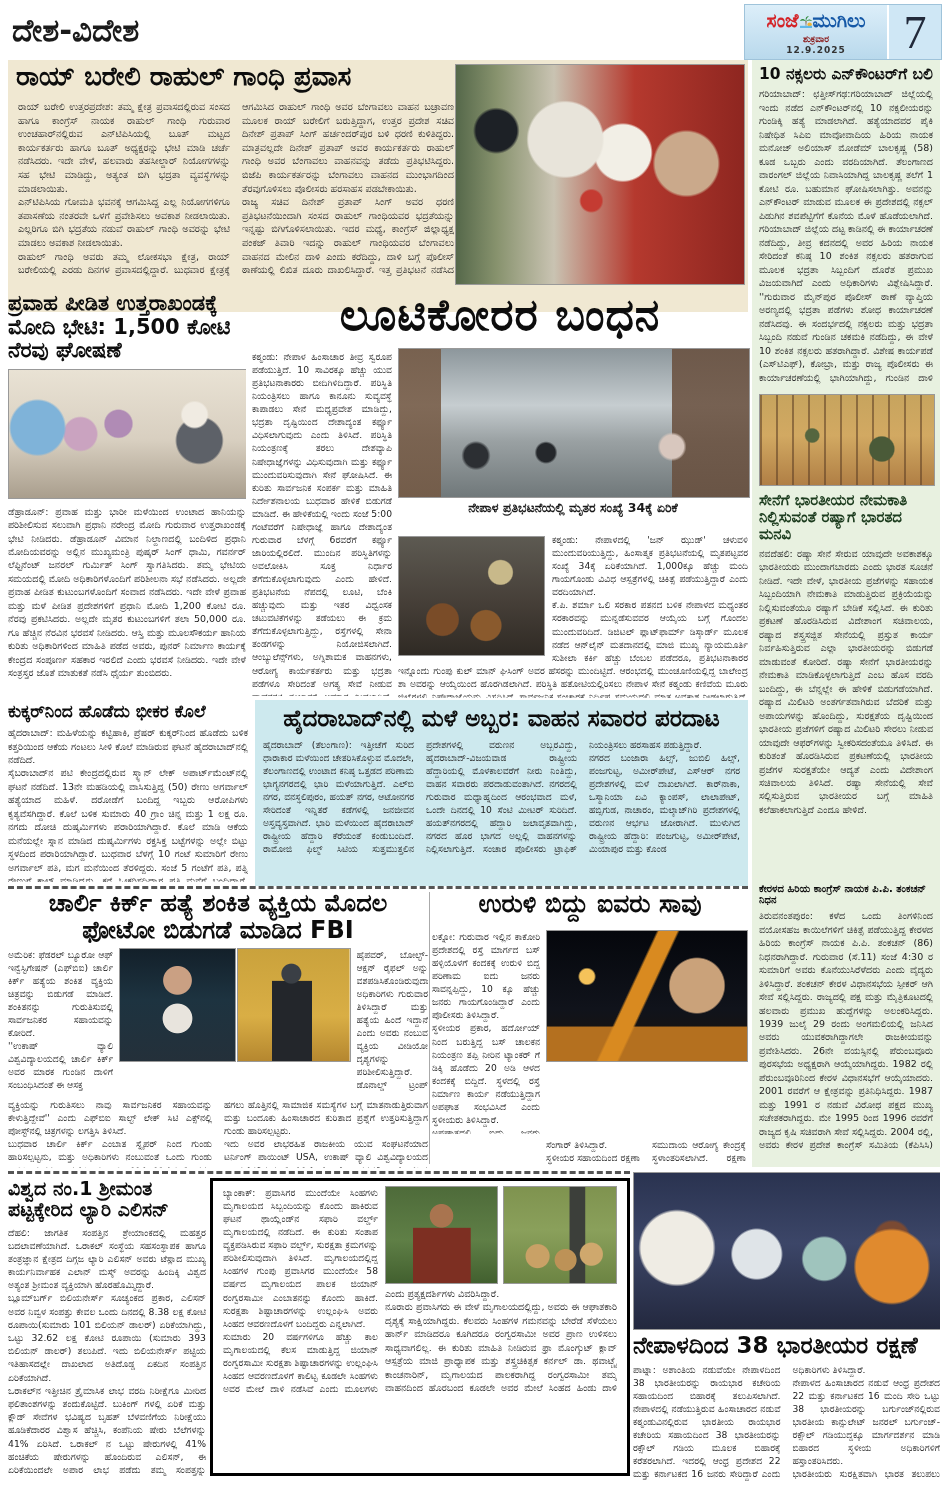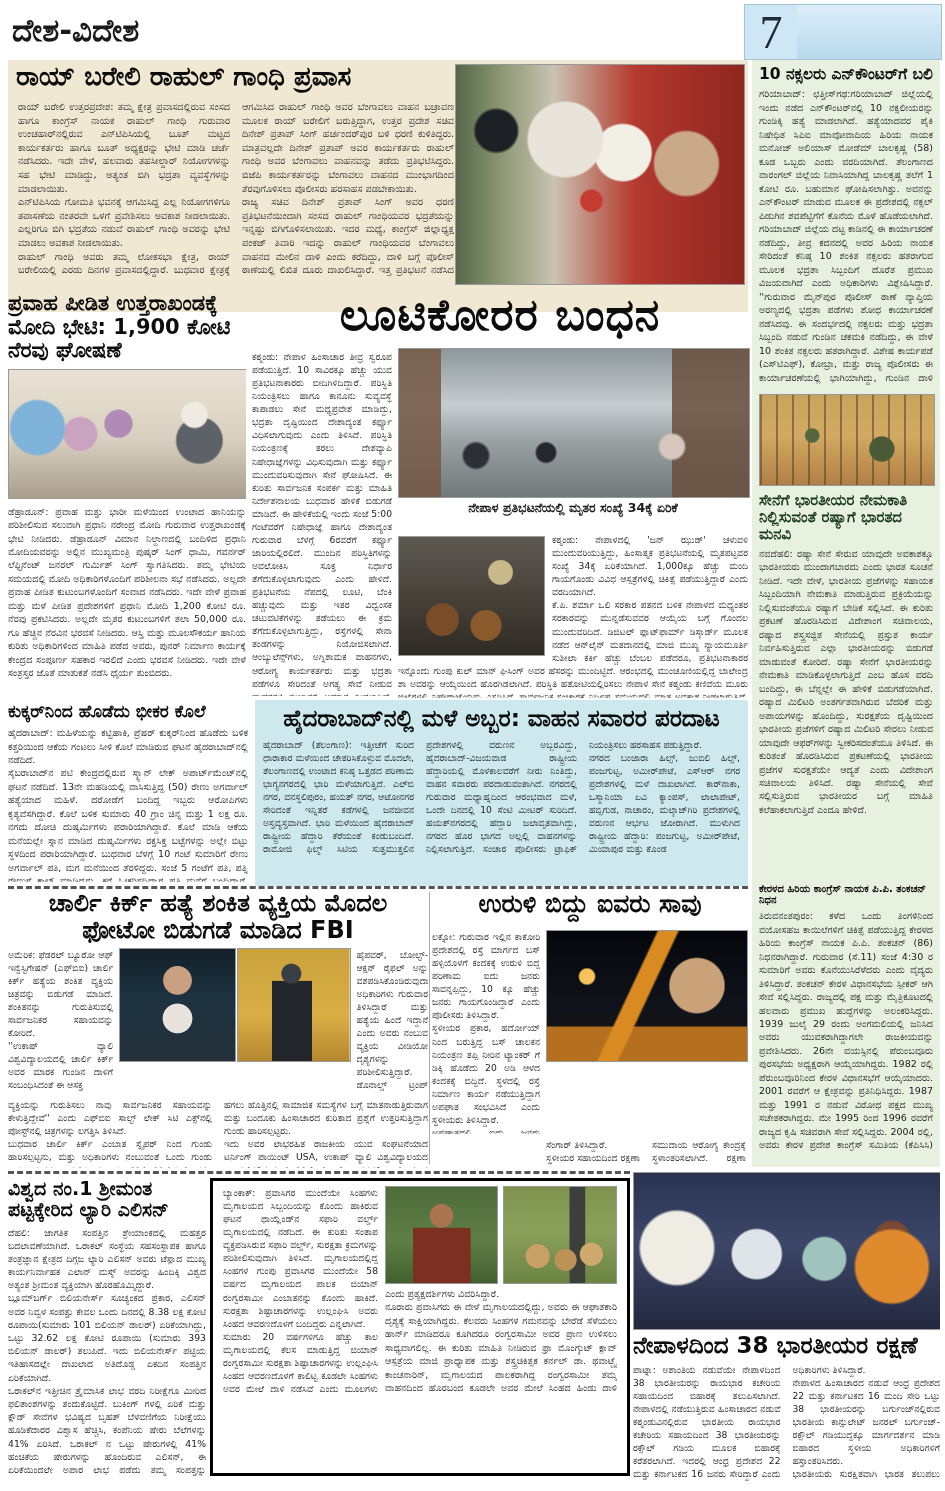--- a/index.html
+++ b/index.html
@@ -143,20 +143,32 @@
   #rescue h2{font-size:23px;margin:3px 0 4px 0;}
   .vline{width:0;border-left:1px solid #aaa;}
 </style>
 </head>
 <body>
 
 <div id="page">
 
   <div class="abs" id="section-title">ದೇಶ-ವಿದೇಶ</div>
   <div class="abs" id="masthead">
+    <div class="left">
+      <div class="brand">
+        <span class="red">ಸಂಜೆ</span><span class="palm"><svg width="14" height="14" viewBox="0 0 14 14">
+              <path d="M7 13 L7.6 6 L6.4 6 Z" fill="#7a5230"></path>
+              <path d="M7 6 C4 3,2 4,1 6 C3 5,5 5.4,7 6 C6 3,7 1.5,10 1 C8 2.5,7.6 4,7 6 C9 4,11.5 4,13 6 C11 5.2,9 5.4,7 6 Z" fill="#2e8b3a"></path>
+              <circle cx="10.6" cy="9.6" r="2.2" fill="#f2b430"></circle>
+              <rect x="1" y="10.8" width="12" height="2.2" fill="#5fb8e8"></rect>
+            </svg></span><span class="blue">ಮುಗಿಲು</span>
+      </div>
+      <div class="day">ಶುಕ್ರವಾರ</div>
+      <div class="date">12.9.2025</div>
+    </div>
     <div id="pagenum">7</div>
   </div>
 
   <div class="abs" id="art1">
     <h2 class="hl">ರಾಯ್ ಬರೇಲಿ ರಾಹುಲ್ ಗಾಂಧಿ ಪ್ರವಾಸ</h2>
     <div class="photo-rahul ph"></div>
     <div class="bt body-txt cols2 clip" style="font-size:9.6px;">ರಾಯ್ ಬರೇಲಿ ಉತ್ತರಪ್ರದೇಶ: ತಮ್ಮ ಕ್ಷೇತ್ರ ಪ್ರವಾಸದಲ್ಲಿರುವ ಸಂಸದ ಹಾಗೂ ಕಾಂಗ್ರೆಸ್ ನಾಯಕ ರಾಹುಲ್ ಗಾಂಧಿ ಗುರುವಾರ ಉಂಚಹಾರ್‌ನಲ್ಲಿರುವ ಎನ್‌ಟಿಪಿಸಿಯಲ್ಲಿ ಬೂತ್ ಮಟ್ಟದ ಕಾರ್ಯಕರ್ತರು ಹಾಗೂ ಬೂತ್ ಅಧ್ಯಕ್ಷರನ್ನು ಭೇಟಿ ಮಾಡಿ ಚರ್ಚೆ ನಡೆಸಿದರು. ಇದೇ ವೇಳೆ, ಹಲವಾರು ತಹಸೀಲ್ದಾರ್ ನಿಯೋಗಗಳನ್ನು ಸಹ ಭೇಟಿ ಮಾಡಿದ್ದು, ಅತ್ಯಂತ ಬಿಗಿ ಭದ್ರತಾ ವ್ಯವಸ್ಥೆಗಳನ್ನು ಮಾಡಲಾಯಿತು.
 ಎನ್‌ಟಿಪಿಸಿಯ ಗೋಮತಿ ಭವನಕ್ಕೆ ಆಗಮಿಸಿದ್ದ ಎಲ್ಲ ನಿಯೋಗಗಳಿಗೂ ತಪಾಸಣೆಯ ನಂತರವೇ ಒಳಗೆ ಪ್ರವೇಶಿಸಲು ಅವಕಾಶ ನೀಡಲಾಯಿತು. ಎಲ್ಲರಿಗೂ ಬಿಗಿ ಭದ್ರತೆಯ ನಡುವೆ ರಾಹುಲ್ ಗಾಂಧಿ ಅವರನ್ನು ಭೇಟಿ ಮಾಡಲು ಅವಕಾಶ ನೀಡಲಾಯಿತು.
 ರಾಹುಲ್ ಗಾಂಧಿ ಅವರು ತಮ್ಮ ಲೋಕಸಭಾ ಕ್ಷೇತ್ರ, ರಾಯ್ ಬರೇಲಿಯಲ್ಲಿ ಎರಡು ದಿನಗಳ ಪ್ರವಾಸದಲ್ಲಿದ್ದಾರೆ. ಬುಧವಾರ ಕ್ಷೇತ್ರಕ್ಕೆ ಆಗಮಿಸಿದ ರಾಹುಲ್ ಗಾಂಧಿ ಅವರ ಬೆಂಗಾವಲು ವಾಹನ ಬಚ್ರಾವಣ ಮೂಲಕ ರಾಯ್ ಬರೇಲಿಗೆ ಬರುತ್ತಿದ್ದಾಗ, ಉತ್ತರ ಪ್ರದೇಶ ಸಚಿವ ದಿನೇಶ್ ಪ್ರತಾಪ್ ಸಿಂಗ್ ಹರ್ಚಂದರ್‌ಪುರ ಬಳಿ ಧರಣಿ ಕುಳಿತಿದ್ದರು. ಮಾತ್ರವಲ್ಲದೇ ದಿನೇಶ್ ಪ್ರತಾಪ್ ಅವರ ಕಾರ್ಯಕರ್ತರು ರಾಹುಲ್ ಗಾಂಧಿ ಅವರ ಬೆಂಗಾವಲು ವಾಹನವನ್ನು ತಡೆದು ಪ್ರತಿಭಟಿಸಿದ್ದರು. ಬಿಜೆಪಿ ಕಾರ್ಯಕರ್ತರನ್ನು ಬೆಂಗಾವಲು ವಾಹನದ ಮುಂಭಾಗದಿಂದ ತೆರವುಗೊಳಿಸಲು ಪೊಲೀಸರು ಹರಸಾಹಸ ಪಡಬೇಕಾಯಿತು.
 ರಾಜ್ಯ ಸಚಿವ ದಿನೇಶ್ ಪ್ರತಾಪ್ ಸಿಂಗ್ ಅವರ ಧರಣಿ ಪ್ರತಿಭಟನೆಯಿಂದಾಗಿ ಸಂಸದ ರಾಹುಲ್ ಗಾಂಧಿಯವರ ಭದ್ರತೆಯನ್ನು ಇನ್ನಷ್ಟು ಬಿಗಿಗೊಳಿಸಲಾಯಿತು. ಇದರ ಮಧ್ಯೆ, ಕಾಂಗ್ರೆಸ್ ಜಿಲ್ಲಾಧ್ಯಕ್ಷ ಪಂಕಜ್ ತಿವಾರಿ ಇದನ್ನು ರಾಹುಲ್ ಗಾಂಧಿಯವರ ಬೆಂಗಾವಲು ವಾಹನದ ಮೇಲಿನ ದಾಳಿ ಎಂದು ಕರೆದಿದ್ದು, ದಾಳಿ ಬಗ್ಗೆ ಪೊಲೀಸ್ ಠಾಣೆಯಲ್ಲಿ ಲಿಖಿತ ದೂರು ದಾಖಲಿಸಿದ್ದಾರೆ. ಇತ್ತ ಪ್ರತಿಭಟನೆ ನಡೆಸಿದ ಸಚಿವ ದಿನೇಶ್ ಪ್ರತಾಪ್ ಸಿಂಗ್, ಪೊಲೀಸರು ತಮ್ಮ ಕಾರ್ಯಕರ್ತರನ್ನು ಥಳಿಸಿದ್ದಾರೆ ಎಂದು ಆರೋಪಿಸಿದ್ದಾರೆ.</div>
@@ -166,21 +178,21 @@
     <h2 class="hl h-naxal">10 ನಕ್ಸಲರು ಎನ್‌ಕೌಂಟರ್‌ಗೆ ಬಲಿ</h2>
     <div class="body-txt clip" style="height:300px;">ಗರಿಯಾಬಾದ್: ಛತ್ತೀಸ್‌ಗಢ:ಗರಿಯಾಬಾದ್ ಜಿಲ್ಲೆಯಲ್ಲಿ ಇಂದು ನಡೆದ ಎನ್‌ಕೌಂಟರ್‌ನಲ್ಲಿ 10 ನಕ್ಸಲೀಯರನ್ನು ಗುಂಡಿಕ್ಕಿ ಹತ್ಯೆ ಮಾಡಲಾಗಿದೆ. ಹತ್ಯೆಯಾದವರ ಪೈಕಿ ನಿಷೇಧಿತ ಸಿಪಿಐ ಮಾವೋವಾದಿಯ ಹಿರಿಯ ನಾಯಕ ಮನೋಜ್ ಅಲಿಯಾಸ್ ಮೋಡೆಮ್ ಬಾಲಕೃಷ್ಣ (58) ಕೂಡ ಒಬ್ಬರು ಎಂದು ವರದಿಯಾಗಿದೆ. ತೆಲಂಗಾಣದ ವಾರಂಗಲ್ ಜಿಲ್ಲೆಯ ನಿವಾಸಿಯಾಗಿದ್ದ ಬಾಲಕೃಷ್ಣ ತಲೆಗೆ 1 ಕೋಟಿ ರೂ. ಬಹುಮಾನ ಘೋಷಿಸಲಾಗಿತ್ತು. ಅವನನ್ನು ಎನ್‌ಕೌಂಟರ್ ಮಾಡುವ ಮೂಲಕ ಈ ಪ್ರದೇಶದಲ್ಲಿ ನಕ್ಸಲ್ ಪಿಡುಗಿನ ಶವಪೆಟ್ಟಿಗೆಗೆ ಕೊನೆಯ ಮೊಳೆ ಹೊಡೆಯಲಾಗಿದೆ. ಗರಿಯಾಬಾದ್ ಜಿಲ್ಲೆಯ ದಟ್ಟ ಕಾಡಿನಲ್ಲಿ ಈ ಕಾರ್ಯಾಚರಣೆ ನಡೆದಿದ್ದು, ತೀವ್ರ ಕದನದಲ್ಲಿ ಅವರ ಹಿರಿಯ ನಾಯಕ ಸೇರಿದಂತೆ ಕನಿಷ್ಠ 10 ಶಂಕಿತ ನಕ್ಸಲರು ಹತರಾಗುವ ಮೂಲಕ ಭದ್ರತಾ ಸಿಬ್ಬಂದಿಗೆ ದೊರೆತ ಪ್ರಮುಖ ವಿಜಯವಾಗಿದೆ ಎಂದು ಅಧಿಕಾರಿಗಳು ವಿಶ್ಲೇಷಿಸಿದ್ದಾರೆ. ''ಗುರುವಾರ ಮೈನ್‌ಪುರ ಪೊಲೀಸ್ ಠಾಣೆ ವ್ಯಾಪ್ತಿಯ ಅರಣ್ಯದಲ್ಲಿ ಭದ್ರತಾ ಪಡೆಗಳು ಶೋಧ ಕಾರ್ಯಾಚರಣೆ ನಡೆಸಿದವು. ಈ ಸಂದರ್ಭದಲ್ಲಿ ನಕ್ಸಲರು ಮತ್ತು ಭದ್ರತಾ ಸಿಬ್ಬಂದಿ ನಡುವೆ ಗುಂಡಿನ ಚಕಮಕಿ ನಡೆದಿದ್ದು, ಈ ವೇಳೆ 10 ಶಂಕಿತ ನಕ್ಸಲರು ಹತರಾಗಿದ್ದಾರೆ. ವಿಶೇಷ ಕಾರ್ಯಪಡೆ (ಎಸ್‌ಟಿಎಫ್), ಕೋಬ್ರಾ, ಮತ್ತು ರಾಜ್ಯ ಪೊಲೀಸರು ಈ ಕಾರ್ಯಾಚರಣೆಯಲ್ಲಿ ಭಾಗಿಯಾಗಿದ್ದು, ಗುಂಡಿನ ದಾಳಿ ಇನ್ನೂ ಮುಂದುವರೆದಿದೆ. ಮೃತರಲ್ಲಿ ಒಡಿಶಾ ರಾಜ್ಯ ಸಮಿತಿ ಸದಸ್ಯ ಪ್ರಮೋದ್ ಯಾದವ್ ಪಾಂಡು ಕೂಡ ಸೇರಿದ್ದಾರೆ ಎಂಬ ಮಾಹಿತಿ ಇದೆ. ಪೊಲೀಸರು ಶವಗಳ ಜೊತೆಗೆ ಸ್ಥಳದಿಂದ ಹೆಚ್ಚಿನ ಸಂಖ್ಯೆಯ ಶಸ್ತ್ರಾಸ್ತ್ರಗಳನ್ನು ವಶಪಡಿಸಿಕೊಂಡಿದ್ದಾರೆ'' ಎಂದು ಪಜಿಪಿ ತಿಳಿಸಿದ್ದಾರೆ.</div>
     <div class="photo-forest ph"></div>
     <h2 class="hl h-russia">ಸೇನೆಗೆ ಭಾರತೀಯರ ನೇಮಕಾತಿ ನಿಲ್ಲಿಸುವಂತೆ ರಷ್ಯಾಗೆ ಭಾರತದ ಮನವಿ</h2>
     <div class="body-txt clip" style="height:328px;">ನವದೆಹಲಿ: ರಷ್ಯಾ ಸೇನೆ ಸೇರುವ ಯಾವುದೇ ಅವಕಾಶಕ್ಕೂ ಭಾರತೀಯರು ಮುಂದಾಗಬಾರದು ಎಂದು ಭಾರತ ಸೂಚನೆ ನೀಡಿದೆ. ಇದೇ ವೇಳೆ, ಭಾರತೀಯ ಪ್ರಜೆಗಳನ್ನು ಸಹಾಯಕ ಸಿಬ್ಬಂದಿಯಾಗಿ ನೇಮಕಾತಿ ಮಾಡುತ್ತಿರುವ ಪ್ರಕ್ರಿಯೆಯನ್ನು ನಿಲ್ಲಿಸುವಂತೆಯೂ ರಷ್ಯಾಗೆ ಬೇಡಿಕೆ ಸಲ್ಲಿಸಿದೆ. ಈ ಕುರಿತು ಪ್ರಕಟಣೆ ಹೊರಡಿಸಿರುವ ವಿದೇಶಾಂಗ ಸಚಿವಾಲಯ, ರಷ್ಯಾದ ಶಸ್ತ್ರಸಜ್ಜಿತ ಸೇನೆಯಲ್ಲಿ ಪ್ರಸ್ತುತ ಕಾರ್ಯ ನಿರ್ವಹಿಸುತ್ತಿರುವ ಎಲ್ಲಾ ಭಾರತೀಯರನ್ನು ಬಿಡುಗಡೆ ಮಾಡುವಂತೆ ಕೋರಿದೆ. ರಷ್ಯಾ ಸೇನೆಗೆ ಭಾರತೀಯರನ್ನು ನೇಮಕಾತಿ ಮಾಡಿಕೊಳ್ಳಲಾಗುತ್ತಿದೆ ಎಂಬ ಹೊಸ ವರದಿ ಬಂದಿದ್ದು, ಈ ಬೆನ್ನಲ್ಲೇ ಈ ಹೇಳಿಕೆ ಬಿಡುಗಡೆಯಾಗಿದೆ. ರಷ್ಯಾದ ಮಿಲಿಟರಿ ಅಂತರ್ಗತವಾಗಿರುವ ಬೆದರಿಕೆ ಮತ್ತು ಅಪಾಯಗಳನ್ನು ಹೊಂದಿದ್ದು, ಸುರಕ್ಷತೆಯ ದೃಷ್ಟಿಯಿಂದ ಭಾರತೀಯ ಪ್ರಜೆಗಳಿಗೆ ರಷ್ಯಾದ ಮಿಲಿಟರಿ ಸೇರಲು ನೀಡುವ ಯಾವುದೇ ಆಫರ್‌ಗಳನ್ನು ಸ್ವೀಕರಿಸದಂತೆಯೂ ತಿಳಿಸಿದೆ. ಈ ಕುರಿತಂತೆ ಹೊರಡಿಸಿರುವ ಪ್ರಕಟಣೆಯಲ್ಲಿ ಭಾರತೀಯ ಪ್ರಜೆಗಳ ಸುರಕ್ಷತೆಯೇ ಆದ್ಯತೆ ಎಂದು ವಿದೇಶಾಂಗ ಸಚಿವಾಲಯ ತಿಳಿಸಿದೆ. ರಷ್ಯಾ ಸೇನೆಯಲ್ಲಿ ಸೇವೆ ಸಲ್ಲಿಸುತ್ತಿರುವ ಭಾರತೀಯರ ಬಗ್ಗೆ ಮಾಹಿತಿ ಕಲೆಹಾಕಲಾಗುತ್ತಿದೆ ಎಂದೂ ಹೇಳಿದೆ.</div>
     <h2 class="hl h-kerala">ಕೇರಳದ ಹಿರಿಯ ಕಾಂಗ್ರೆಸ್ ನಾಯಕ ಪಿ.ಪಿ. ತಂಕಚನ್ ನಿಧನ</h2>
     <div class="body-txt clip" style="height:246px;">ತಿರುವನಂತಪುರಂ: ಕಳೆದ ಒಂದು ತಿಂಗಳಿನಿಂದ ವಯೋಸಹಜ ಕಾಯಿಲೆಗಳಿಗೆ ಚಿಕಿತ್ಸೆ ಪಡೆಯುತ್ತಿದ್ದ ಕೇರಳದ ಹಿರಿಯ ಕಾಂಗ್ರೆಸ್ ನಾಯಕ ಪಿ.ಪಿ. ತಂಕಚನ್ (86) ನಿಧನರಾಗಿದ್ದಾರೆ. ಗುರುವಾರ (ಸೆ.11) ಸಂಜೆ 4:30 ರ ಸುಮಾರಿಗೆ ಅವರು ಕೊನೆಯುಸಿರೆಳೆದರು ಎಂದು ವೈದ್ಯರು ತಿಳಿಸಿದ್ದಾರೆ. ತಂಕಚನ್ ಕೇರಳ ವಿಧಾನಸಭೆಯ ಸ್ಪೀಕರ್ ಆಗಿ ಸೇವೆ ಸಲ್ಲಿಸಿದ್ದರು. ರಾಜ್ಯದಲ್ಲಿ ಪಕ್ಷ ಮತ್ತು ಮೈತ್ರಿಕೂಟದಲ್ಲಿ ಹಲವಾರು ಪ್ರಮುಖ ಹುದ್ದೆಗಳನ್ನು ಅಲಂಕರಿಸಿದ್ದರು. 1939 ಜುಲೈ 29 ರಂದು ಅಂಗಮಲಿಯಲ್ಲಿ ಜನಿಸಿದ ಅವರು ಯುವಕರಾಗಿದ್ದಾಗಲೇ ರಾಜಕೀಯವನ್ನು ಪ್ರವೇಶಿಸಿದರು. 26ನೇ ವಯಸ್ಸಿನಲ್ಲಿ ಪೆರುಂಬವೂರು ಪುರಸಭೆಯ ಅಧ್ಯಕ್ಷರಾಗಿ ಆಯ್ಕೆಯಾಗಿದ್ದರು. 1982 ರಲ್ಲಿ ಪೆರುಂಬವೂರಿನಿಂದ ಕೇರಳ ವಿಧಾನಸಭೆಗೆ ಆಯ್ಕೆಯಾದರು. 2001 ರವರೆಗೆ ಆ ಕ್ಷೇತ್ರವನ್ನು ಪ್ರತಿನಿಧಿಸಿದ್ದರು. 1987 ಮತ್ತು 1991 ರ ನಡುವೆ ವಿರೋಧ ಪಕ್ಷದ ಮುಖ್ಯ ಸಚೇತಕರಾಗಿದ್ದರು. ಮೇ 1995 ರಿಂದ 1996 ರವರೆಗೆ ರಾಜ್ಯದ ಕೃಷಿ ಸಚಿವರಾಗಿ ಸೇವೆ ಸಲ್ಲಿಸಿದ್ದರು. 2004 ರಲ್ಲಿ, ಅವರು ಕೇರಳ ಪ್ರದೇಶ ಕಾಂಗ್ರೆಸ್ ಸಮಿತಿಯ (ಕೆಪಿಸಿಸಿ) ಅಧ್ಯಕ್ಷರಾಗಿದ್ದರು. ಅವರು ಪತ್ನಿ ಟಿ ಎ ತಂಕಮ್ಮ ಮತ್ತು ಮೂವರು ಮಕ್ಕಳನ್ನು ಅಗಲಿದ್ದಾರೆ. ತಂಕಚನ್ ನಿಧನಕ್ಕೆ ಮುಖ್ಯಮಂತ್ರಿ ಪಿಣರಾಯಿ ವಿಜಯನ್ ಸೇರಿದಂತೆ ಹಲವು ಗಣ್ಯರು ಸಂತಾಪ ಸೂಚಿಸಿದ್ದಾರೆ.</div>
   </div>
 
   <div class="abs clip" id="modi">
-    <h2 class="hl">ಪ್ರವಾಹ ಪೀಡಿತ ಉತ್ತರಾಖಂಡಕ್ಕೆ ಮೋದಿ ಭೇಟಿ: 1,900 ಕೋಟಿ ನೆರವು ಘೋಷಣೆ</h2>
+    <h2 class="hl">ಪ್ರವಾಹ ಪೀಡಿತ ಉತ್ತರಾಖಂಡಕ್ಕೆ ಮೋದಿ ಭೇಟಿ: 1,500 ಕೋಟಿ ನೆರವು ಘೋಷಣೆ</h2>
     <div class="photo-modi ph"></div>
     <div class="body-txt clip" style="height:200px;">ಡೆಹ್ರಾಡೂನ್: ಪ್ರವಾಹ ಮತ್ತು ಭಾರೀ ಮಳೆಯಿಂದ ಉಂಟಾದ ಹಾನಿಯನ್ನು ಪರಿಶೀಲಿಸುವ ಸಲುವಾಗಿ ಪ್ರಧಾನಿ ನರೇಂದ್ರ ಮೋದಿ ಗುರುವಾರ ಉತ್ತರಾಖಂಡಕ್ಕೆ ಭೇಟಿ ನೀಡಿದರು. ಡೆಹ್ರಾಡೂನ್ ವಿಮಾನ ನಿಲ್ದಾಣದಲ್ಲಿ ಬಂದಿಳಿದ ಪ್ರಧಾನಿ ಮೋದಿಯವರನ್ನು ಅಲ್ಲಿನ ಮುಖ್ಯಮಂತ್ರಿ ಪುಷ್ಕರ್ ಸಿಂಗ್ ಧಾಮಿ, ಗವರ್ನರ್ ಲೆಫ್ಟಿನೆಂಟ್ ಜನರಲ್ ಗುರ್ಮಿತ್ ಸಿಂಗ್ ಸ್ವಾಗತಿಸಿದರು. ತಮ್ಮ ಭೇಟಿಯ ಸಮಯದಲ್ಲಿ ಮೋದಿ ಅಧಿಕಾರಿಗಳೊಂದಿಗೆ ಪರಿಶೀಲನಾ ಸಭೆ ನಡೆಸಿದರು. ಅಲ್ಲದೇ ಪ್ರವಾಹ ಪೀಡಿತ ಕುಟುಂಬಗಳೊಂದಿಗೆ ಸಂವಾದ ನಡೆಸಿದರು. ಇದೇ ವೇಳೆ ಪ್ರವಾಹ ಮತ್ತು ಮಳೆ ಪೀಡಿತ ಪ್ರದೇಶಗಳಿಗೆ ಪ್ರಧಾನಿ ಮೋದಿ 1,200 ಕೋಟಿ ರೂ. ನೆರವು ಪ್ರಕಟಿಸಿದರು. ಅಲ್ಲದೇ ಮೃತರ ಕುಟುಂಬಗಳಿಗೆ ತಲಾ 50,000 ರೂ. ಗೂ ಹೆಚ್ಚಿನ ನೆರವಿನ ಭರವಸೆ ನೀಡಿದರು. ಆಸ್ತಿ ಮತ್ತು ಮೂಲಸೌಕರ್ಯ ಹಾನಿಯ ಕುರಿತು ಅಧಿಕಾರಿಗಳಿಂದ ಮಾಹಿತಿ ಪಡೆದ ಅವರು, ಪುನರ್ ನಿರ್ಮಾಣ ಕಾರ್ಯಕ್ಕೆ ಕೇಂದ್ರದ ಸಂಪೂರ್ಣ ಸಹಕಾರ ಇರಲಿದೆ ಎಂದು ಭರವಸೆ ನೀಡಿದರು. ಇದೇ ವೇಳೆ ಸಂತ್ರಸ್ತರ ಜೊತೆ ಮಾತುಕತೆ ನಡೆಸಿ ಧೈರ್ಯ ತುಂಬಿದರು.</div>
   </div>
 
   <div class="abs" id="center">
     <h2 class="big hl">ಲೂಟಿಕೋರರ ಬಂಧನ</h2>
     <div class="lc body-txt clip">ಕಠ್ಮಂಡು: ನೇಪಾಳ ಹಿಂಸಾಚಾರ ತೀವ್ರ ಸ್ವರೂಪ ಪಡೆಯುತ್ತಿದೆ. 10 ಸಾವಿರಕ್ಕೂ ಹೆಚ್ಚು ಯುವ ಪ್ರತಿಭಟನಾಕಾರರು ಬೀದಿಗಿಳಿದಿದ್ದಾರೆ. ಪರಿಸ್ಥಿತಿ ನಿಯಂತ್ರಿಸಲು ಹಾಗೂ ಕಾನೂನು ಸುವ್ಯವಸ್ಥೆ ಕಾಪಾಡಲು ಸೇನೆ ಮಧ್ಯಪ್ರವೇಶ ಮಾಡಿದ್ದು, ಭದ್ರತಾ ದೃಷ್ಟಿಯಿಂದ ದೇಶಾದ್ಯಂತ ಕರ್ಫ್ಯೂ ವಿಧಿಸಲಾಗುವುದು ಎಂದು ತಿಳಿಸಿದೆ. ಪರಿಸ್ಥಿತಿ ನಿಯಂತ್ರಣಕ್ಕೆ ತರಲು ದೇಶವ್ಯಾಪಿ ನಿಷೇಧಾಜ್ಞೆಗಳನ್ನು ವಿಧಿಸುವುದಾಗಿ ಮತ್ತು ಕರ್ಫ್ಯೂ ಮುಂದುವರಿಸುವುದಾಗಿ ಸೇನೆ ಘೋಷಿಸಿದೆ. ಈ ಕುರಿತು ಸಾರ್ವಜನಿಕ ಸಂಪರ್ಕ ಮತ್ತು ಮಾಹಿತಿ ನಿರ್ದೇಶನಾಲಯ ಬುಧವಾರ ಹೇಳಿಕೆ ಬಿಡುಗಡೆ ಮಾಡಿದೆ. ಈ ಹೇಳಿಕೆಯಲ್ಲಿ ಇಂದು ಸಂಜೆ 5:00 ಗಂಟೆವರೆಗೆ ನಿಷೇಧಾಜ್ಞೆ ಹಾಗೂ ದೇಶಾದ್ಯಂತ ಗುರುವಾರ ಬೆಳಗ್ಗೆ 6ರವರೆಗೆ ಕರ್ಫ್ಯೂ ಜಾರಿಯಲ್ಲಿರಲಿದೆ. ಮುಂದಿನ ಪರಿಸ್ಥಿತಿಗಳನ್ನು ಅವಲೋಕಿಸಿ ಸೂಕ್ತ ನಿರ್ಧಾರ ತೆಗೆದುಕೊಳ್ಳಲಾಗುವುದು ಎಂದು ಹೇಳಿದೆ. ಪ್ರತಿಭಟನೆಯ ನೆಪದಲ್ಲಿ ಲೂಟಿ, ಬೆಂಕಿ ಹಚ್ಚುವುದು ಮತ್ತು ಇತರ ವಿಧ್ವಂಸಕ ಚಟುವಟಿಕೆಗಳನ್ನು ತಡೆಯಲು ಈ ಕ್ರಮ ತೆಗೆದುಕೊಳ್ಳಲಾಗುತ್ತಿದ್ದು, ರಸ್ತೆಗಳಲ್ಲಿ ಸೇನಾ ತಂಡಗಳನ್ನು ನಿಯೋಜಿಸಲಾಗಿದೆ. ಆಂಬ್ಯುಲೆನ್ಸ್‌ಗಳು, ಅಗ್ನಿಶಾಮಕ ವಾಹನಗಳು, ಆರೋಗ್ಯ ಕಾರ್ಯಕರ್ತರು ಮತ್ತು ಭದ್ರತಾ ಪಡೆಗಳೂ ಸೇರಿದಂತೆ ಅಗತ್ಯ ಸೇವೆ ನೀಡುವ ವಾಹನಗಳ ಸಂಚಾರಕ್ಕೆ ಅವಕಾಶ ನೀಡಲಾಗಿದೆ. ದೇಶದ ಭದ್ರತಾ ಪರಿಸ್ಥಿತಿಯನ್ನು ಗಮನದಲ್ಲಿಟ್ಟುಕೊಂಡು ನಿಷೇಧಾಜ್ಞೆ ಆದೇಶಗಳು ಮತ್ತು ಕರ್ಫ್ಯೂ ಜಾರಿಗೊಳಿಸಲಾಗಿದೆ ಎಂದು ಪ್ರಕಟಣೆಯಲ್ಲಿ ಮನವಿ ನೀಡಿದೆ.</div>
     <div class="photo-nepal ph"></div>
     <div class="cap">ನೇಪಾಳ ಪ್ರತಿಭಟನೆಯಲ್ಲಿ ಮೃತರ ಸಂಖ್ಯೆ 34ಕ್ಕೆ ಏರಿಕೆ</div>
     <div class="sub body-txt clip">

